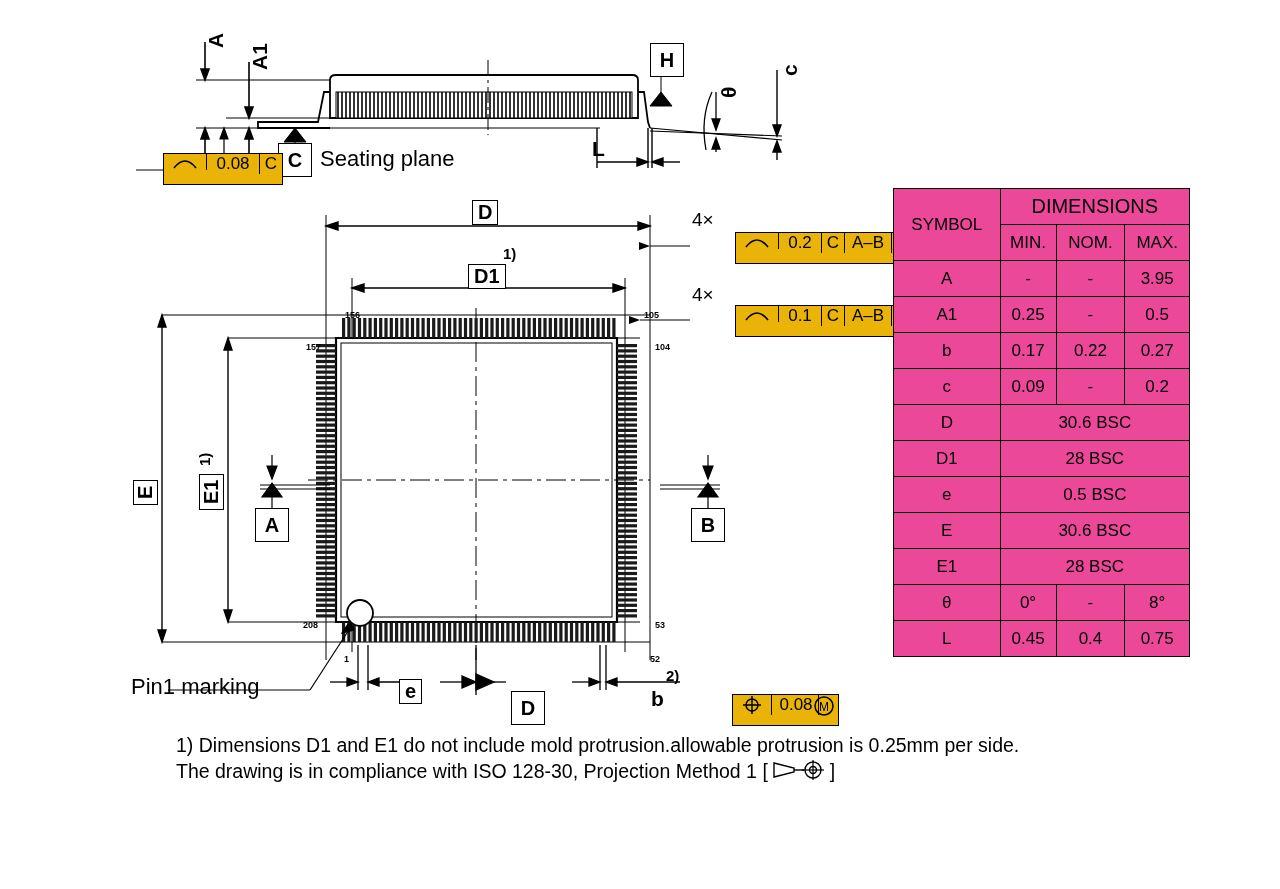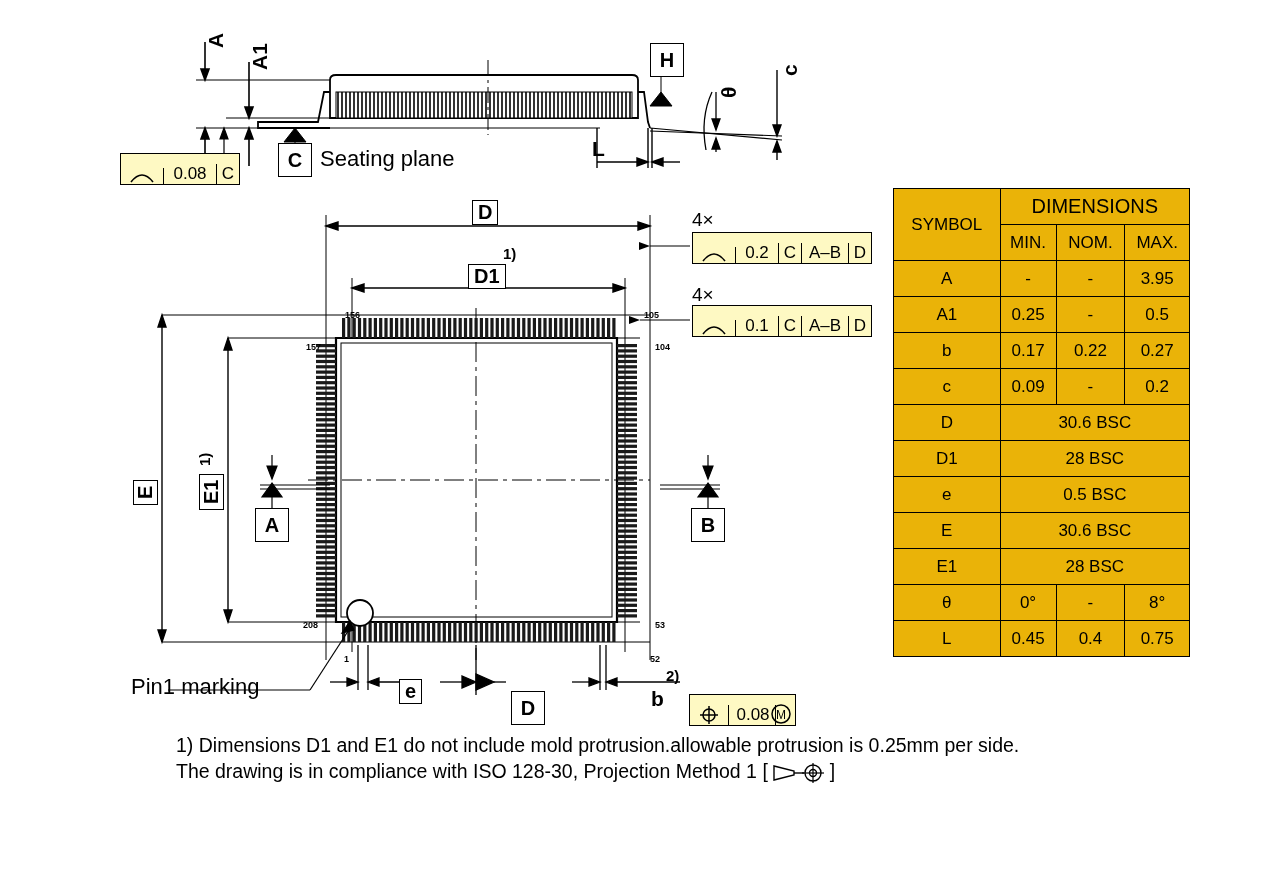--- a/index.html
+++ b/index.html
@@ -10,32 +10,32 @@
   .lblsm{font-size:13px;font-weight:bold;line-height:1;white-space:nowrap;}
   .pinnum{font-size:9px;font-weight:bold;line-height:1;white-space:nowrap;}
   .rot90{transform:rotate(-90deg);transform-origin:left top;}
   .boxed{border:1.6px solid #000;padding:1px 5px;font-size:20px;font-weight:bold;
          line-height:1.05;display:inline-block;background:#fff;}
   .datumbox{border:1.6px solid #000;width:34px;height:34px;display:flex;
             align-items:center;justify-content:center;font-size:20px;
             font-weight:bold;background:#fff;box-sizing:border-box;}
   
   #dim-table{position:absolute;left:893px;top:188px;width:297px;
-             border-collapse:collapse;background:#eab308;}
+             border-collapse:collapse;background:#ec4899;}
   #dim-table td,#dim-table th{border:1.5px solid #000;text-align:center;
              font-size:17px;font-weight:normal;padding:0;height:35px;
              font-family:"Liberation Sans",sans-serif;}
   #dim-table .hdr-big{font-size:20px;}
   #dim-table .symcell{font-size:17px;}
   
   #notes{position:absolute;left:176px;top:733px;width:960px;
          font-size:19.5px;line-height:25.5px;}
   #notes div{white-space:nowrap;}
-  .gdtframe{display:flex;border:1.5px solid #000;background:#fef9c3;
-            height:30px;align-items:flex-end;}
+  .gdtframe{display:flex;border:1.5px solid #000;background:#eab308;
+            height:30px;align-items:flex-start;margin-left:43px;}
   .gdtframe > div{border-right:1.5px solid #000;display:flex;align-items:center;
             justify-content:center;padding:0 4px;font-size:17px;
             font-family:"Liberation Sans",sans-serif;}
   .gdtframe > div:last-child{border-right:none;}
   svg{display:block;}
 </style>
 </head>
 <body>
 
 <svg class="abs" style="left:0;top:0;" width="880" height="200">
@@ -699,21 +699,21 @@
         <td class="symcell">L</td>
         <td>0.45</td>
         <td>0.4</td>
         <td>0.75</td>
       </tr>
     </tbody>
 </table>
 
 <div id="notes">
   <div>1) Dimensions D1 and E1 do not include mold protrusion.allowable protrusion is 0.25mm per side.</div>
-  <div style="display:flex;align-items:flex-end;">
+  <div style="display:flex;align-items:flex-start;">
     <span>The drawing is in compliance with ISO 128-30, Projection Method 1 [</span>
     <span style="display:inline-block;margin:0 2px;">
       <svg width="58" height="22" viewBox="0 0 58 22">
         <path d="M4,4 L24,9 L24,13 L4,18 Z" fill="none" stroke="#000" stroke-width="1.4"></path>
         <line x1="24" y1="11" x2="34" y2="11" stroke="#000" stroke-width="1.4"></line>
         <circle cx="43" cy="11" r="8" fill="none" stroke="#000" stroke-width="1.4"></circle>
         <circle cx="43" cy="11" r="3.5" fill="none" stroke="#000" stroke-width="1.4"></circle>
         <line x1="32" y1="11" x2="54" y2="11" stroke="#000" stroke-width="1.2"></line>
         <line x1="43" y1="1" x2="43" y2="21" stroke="#000" stroke-width="1.2"></line>
       </svg>

